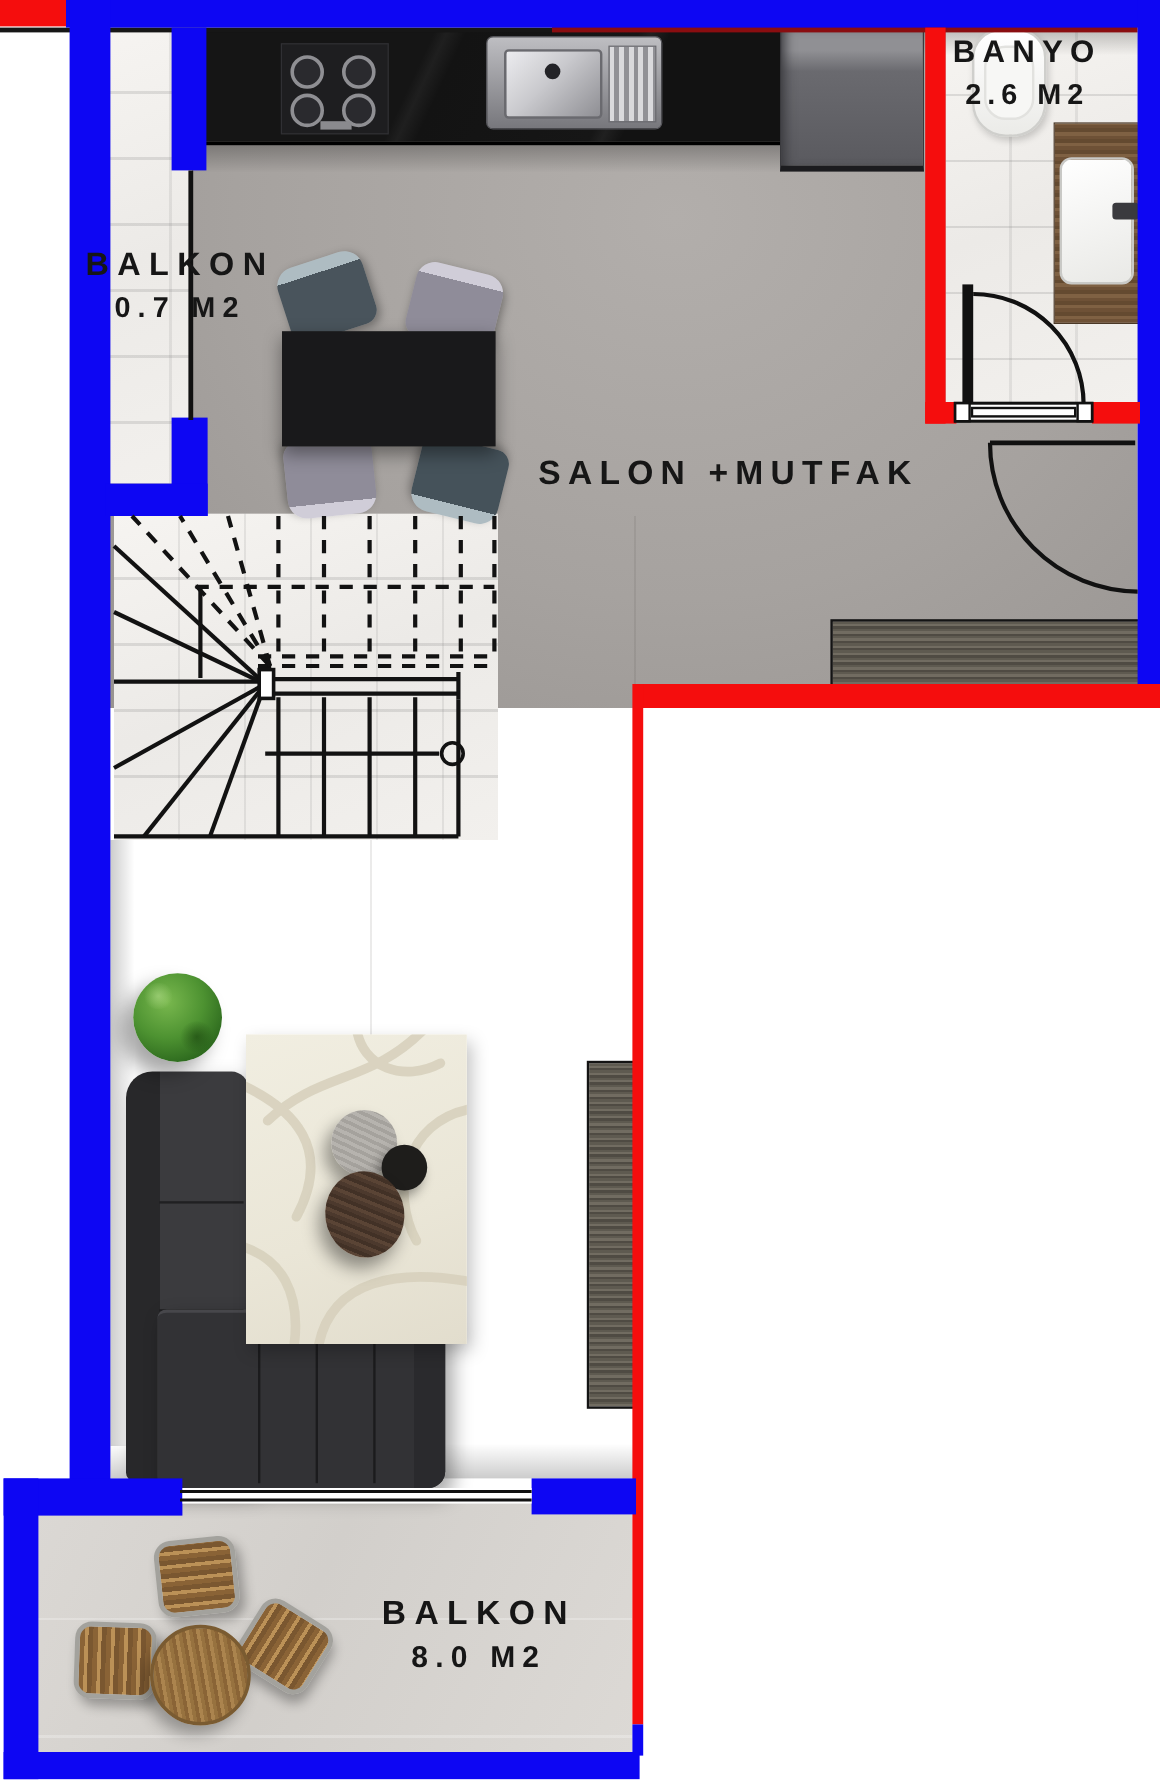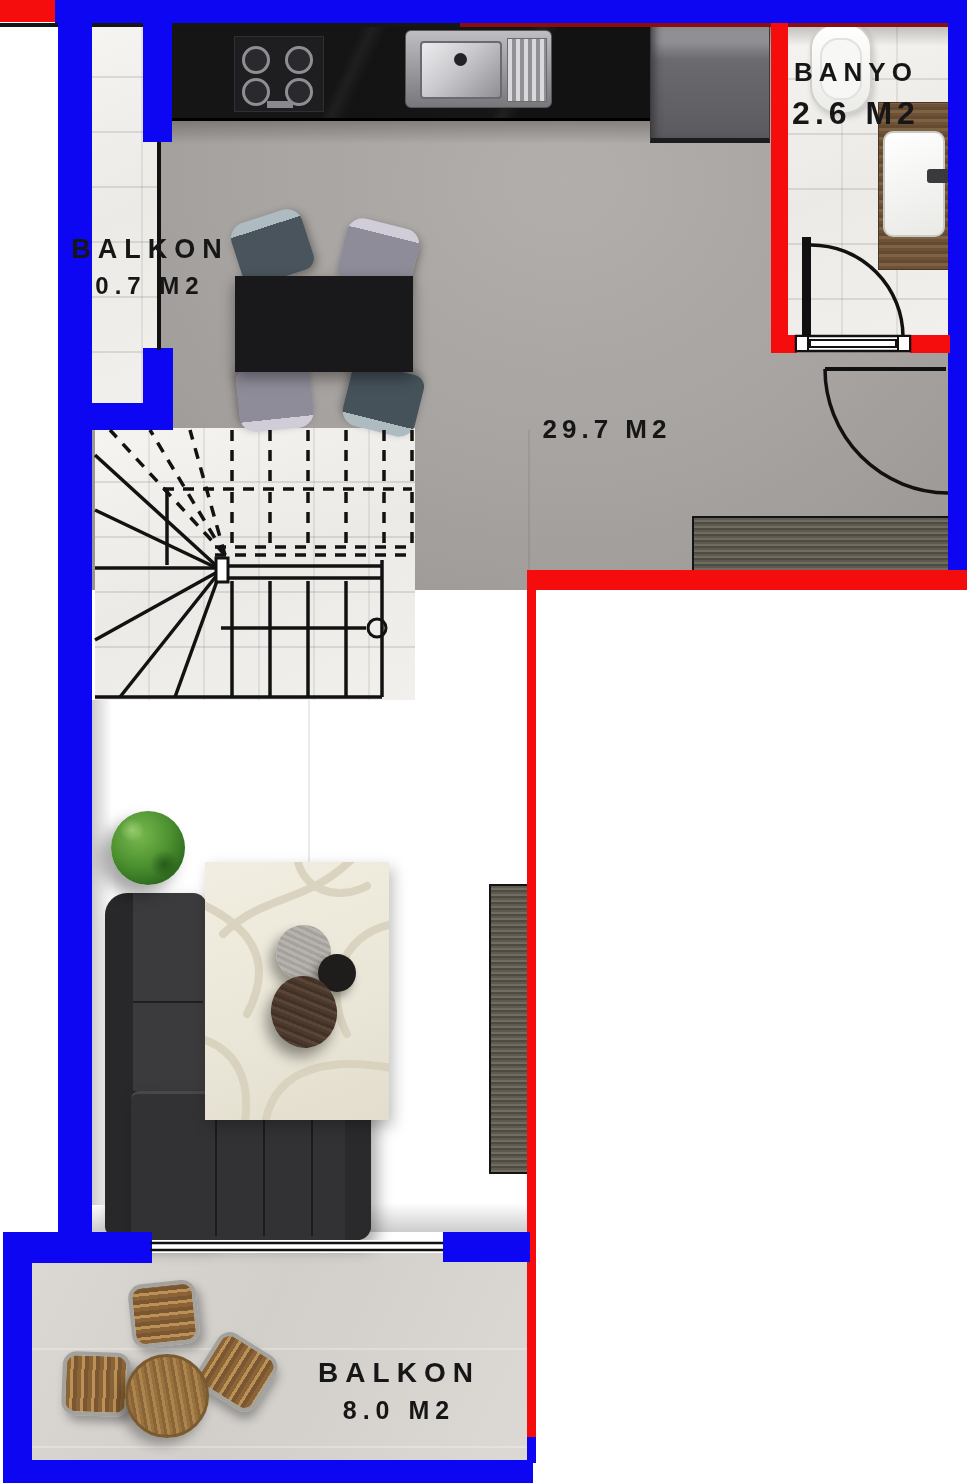--- a/index.html
+++ b/index.html
@@ -24,21 +24,21 @@
   .wood-strip{background:repeating-linear-gradient(180deg,#5e5a50 0 2px,#716c61 2px 4px,#4f4b43 4px 6px);border:2px solid #141414;}
   .chair-din{width:74px;height:64px;border-radius:16px 16px 12px 12px;box-shadow:2px 3px 8px rgba(0,0,0,.35);}
   .seam-v{position:absolute;top:4px;bottom:4px;width:2px;background:rgba(0,0,0,.45);}
   .seam-h{position:absolute;left:4px;right:4px;height:2px;background:rgba(0,0,0,.45);}
   .chair-balc{width:60px;height:56px;border:4px solid #a3a29d;border-radius:14px;
       box-shadow:4px 6px 10px rgba(0,0,0,.30);}
   .stripes-h{background:repeating-linear-gradient(0deg,#8a6336 0 4px,#bb9157 4px 7px,#7a5730 7px 11px);}
   .stripes-v{background:repeating-linear-gradient(90deg,#8a6336 0 4px,#bb9157 4px 7px,#7a5730 7px 11px);}
   
   .lbl{position:absolute;transform:translateX(-50%);text-align:center;color:#161616;
-       font-weight:bold;white-space:nowrap;margin-top:29px;}
+       font-weight:bold;white-space:nowrap;}
   .lbl .l1{font-size:27px;letter-spacing:7px;}
   .lbl .l2{font-size:24px;letter-spacing:6px;margin-top:7px;}
 </style>
 </head>
 <body>
 
 <div id="plan">
 
   <div class="a floor-main" style="left:90px;top:23px;width:858px;height:567px;"></div>
   <div class="a floor-main tile-seams" style="left:90px;top:430px;width:446px;height:813px;"></div>
@@ -224,23 +224,23 @@
       <line x1="150" y1="1250" x2="443" y2="1250" stroke="#111" stroke-width="2.5"></line>
     </g>
   </svg>
 
   <div class="lbl" style="left:150px;top:205px;">
     <div class="l1">BALKON</div>
     <div class="l2">0.7 M2</div>
   </div>
   <div class="lbl" style="left:856px;top:28px;">
     <div class="l1" style="font-size:26px;letter-spacing:6px;">BANYO</div>
-    <div class="l2" style="font-size:32px;letter-spacing:5px;">2.6 M2</div>
+    <div class="l2" style="font-size:24px;letter-spacing:5px;">2.6 M2</div>
   </div>
   <div class="lbl" style="left:607px;top:378px;">
-    <div class="l2" style="font-size:26px;letter-spacing:5px;">29.7 M2</div>
+    <div class="l1" style="font-size:28px;letter-spacing:6px;">SALON +MUTFAK</div>
   </div>
   <div class="lbl" style="left:399px;top:1328px;">
     <div class="l1" style="font-size:28px;letter-spacing:7px;">BALKON</div>
     <div class="l2" style="font-size:25px;letter-spacing:6px;">8.0 M2</div>
   </div>
 
 </div>
 
 </body></html>

